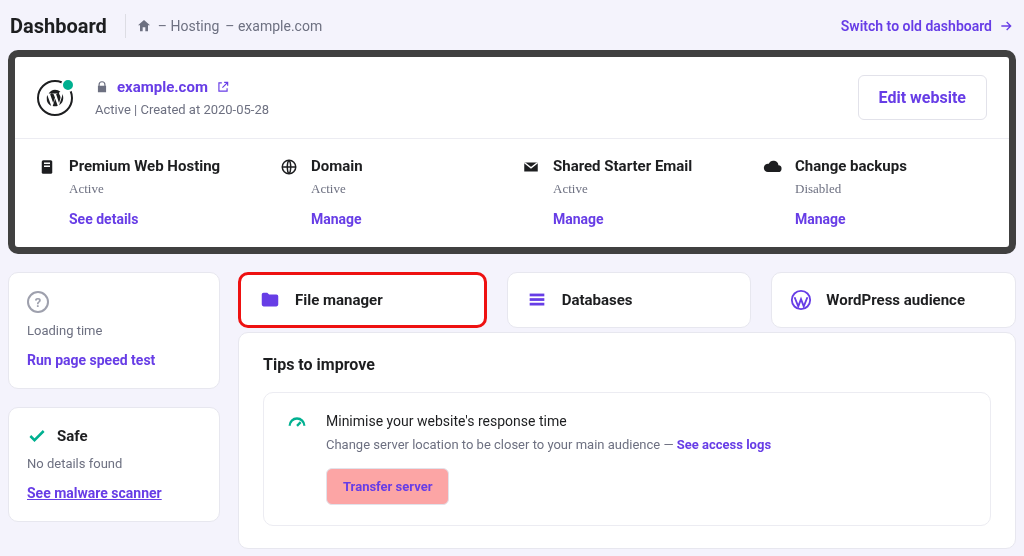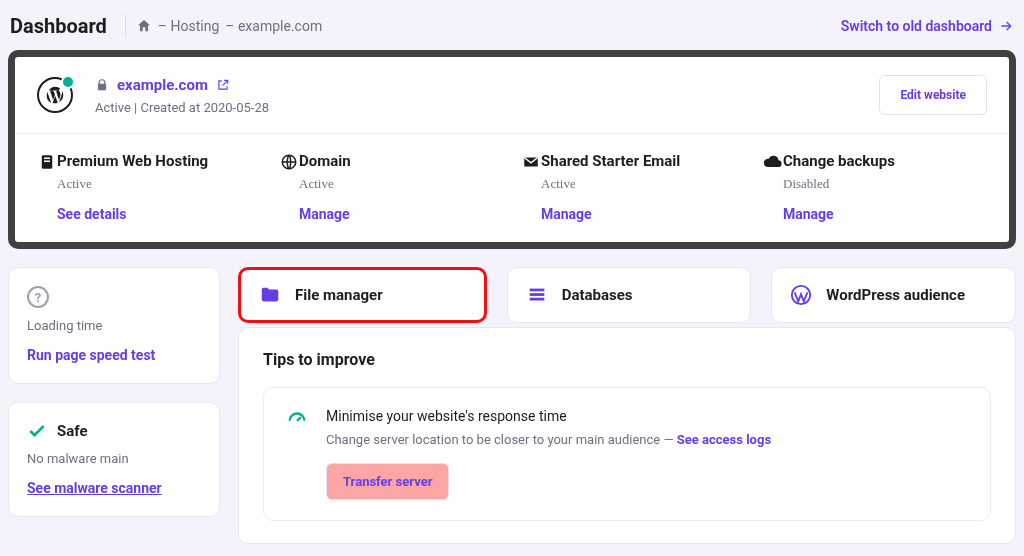--- a/index.html
+++ b/index.html
@@ -9,24 +9,24 @@
   .vline { width: 1px; height: 24px; background: #dddde4; margin: 0 10px 0 4px; }
   .crumbs { display: flex; align-items: center; gap: 6px; color: #6d7081; font-size: 14px; }
   .topbar-right { margin-left: auto; display: flex; align-items: flex-end; gap: 6px; color: #673de6; font-weight: 600; font-size: 14px; cursor: pointer; }
   .panel { background: #fff; border: 7px solid #404040; border-radius: 10px; margin: 0 8px; }
   .site-row { display: flex; align-items: center; padding: 18px 22px; }
   .wp-logo { width: 36px; height: 36px; border-radius: 50%; border: 2px solid #1d1e20; display:flex; align-items:center; justify-content:center; position: relative; margin-right: 22px; }
   .wp-logo svg{width:22px;height:22px;}
   .wp-dot { position:absolute; top:-4px; right:-4px; width:14px; height:14px; background:#00b090; border:2px solid #fff; border-radius:50%; }
   .site-info .dom { display:flex; align-items:center; gap:8px; color:#673de6; font-weight:700; font-size:15px; }
   .site-info .meta { color:#6d7081; font-size:13px; margin-top:6px; }
-  .edit-btn { margin-left:auto; border:1px solid #e2e2ea; background:#fff; color:#673de6; font-weight:700; font-size:12px; padding:12px 20px; border-radius:6px; cursor:pointer; }
+  .edit-btn { margin-left:auto; border:1px solid #e2e2ea; background:#fff; color:#673de6; font-weight:700; font-size:16px; padding:12px 20px; border-radius:6px; cursor:pointer; }
   .sep { height:1px; background:#ececf2; }
   .stats-row { display:flex; padding:18px 22px 20px 22px; gap: 18px; }
-  .stat { flex:1; display:flex; }
+  .stat { flex:1; display:flex; gap:12px; }
   .stat-ico { width:20px; height:20px; flex:0 0 20px; color:#26282c; display:flex; align-items:center; justify-content:center; }
   .stat-body h3 { font-size:15px; font-weight:700; margin-bottom:6px; }
   .stat-body .sub { font-size:13px; color:#6d7081; margin-bottom:14px;font-family:Liberation Serif, serif; }
   .link { color:#673de6; font-weight:700; font-size:14px; cursor:pointer; }
   .link-u { text-decoration: underline; }
 
   .row2 { display:flex; gap:18px; margin:18px 8px 0 8px; align-items: flex-start; }
   .leftcol { width:212px; display:flex; flex-direction:column; gap:18px; }
   .smallcard { background:#fff; border:1px solid #e7e7ef; border-radius:10px; padding:18px 18px 20px 18px; }
   .smallcard .row { display:flex; align-items:center; gap:10px; font-weight:700; font-size:15px; margin-bottom:10px; }
@@ -169,21 +169,21 @@
     </div>
     <div class="smallcard">
       <div class="row">
         <span>
           <svg width="20" height="20" viewBox="0 0 24 24" fill="none" stroke="#00b090" stroke-width="3">
               <path d="M4 12l5 5L20 6"></path>
             </svg>
         </span>
         <span>Safe</span>
       </div>
-      <div class="sub">No malware main</div>
+      <div class="sub">No details found</div>
       <div class="link link-u">See malware scanner</div>
     </div>
   </div>
 
   <div class="rightcol">
     <div class="btnrow">
       <div class="bigbtn highlight">
         <span class="bigico">
           <svg width="22" height="22" viewBox="0 0 24 24" fill="#673de6">
               <path d="M3 6a2 2 0 0 1 2-2h4l2 2h8a2 2 0 0 1 2 2v9a2 2 0 0 1-2 2H5a2 2 0 0 1-2-2V6z"></path>

